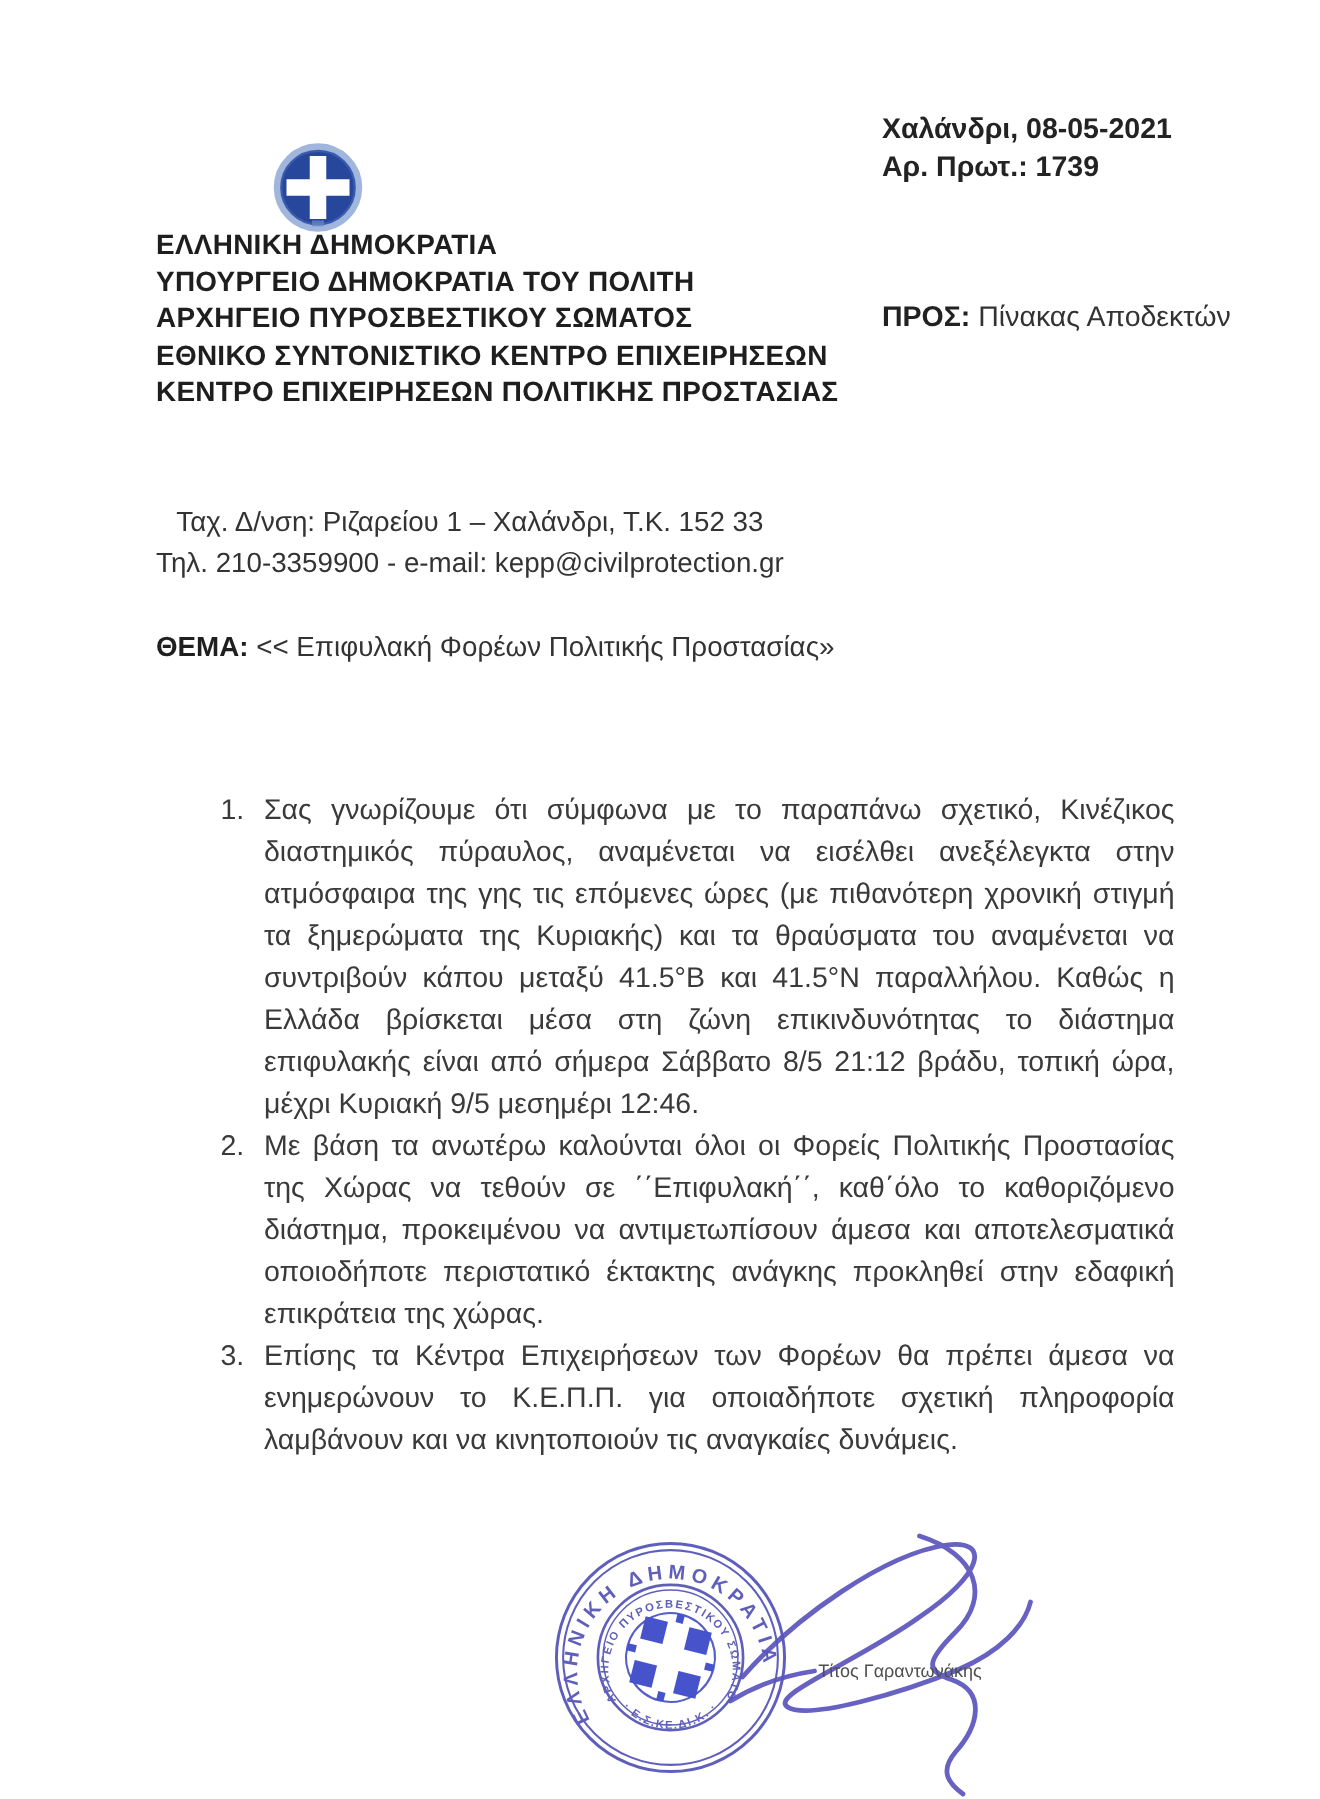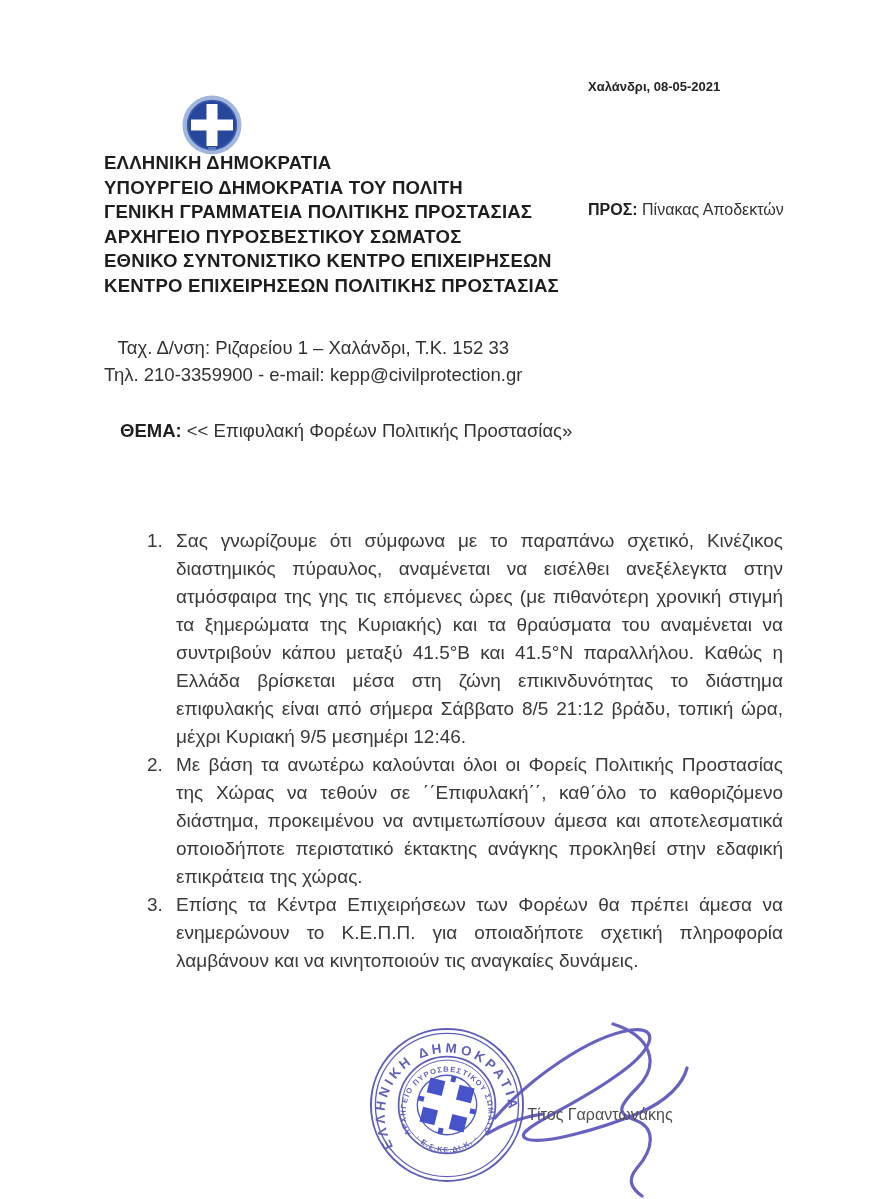--- a/index.html
+++ b/index.html
@@ -5,68 +5,68 @@
   html,body{margin:0;padding:0;background:#ffffff;}
   #page{
     position:relative;
     width:880px;height:1199px;
     background:#ffffff;
     font-family:"Liberation Sans","DejaVu Sans",sans-serif;
     overflow:hidden;
   }
   .abs{position:absolute;}
   
-  #date-block{left:588px;top:74px;font-size:13px;font-weight:700;color:#232323;line-height:25px;}
+  #date-block{left:588px;top:74px;font-size:19px;font-weight:700;color:#232323;line-height:25px;}
   
   #emblem{left:182px;top:95px;width:60px;height:62px;}
   
   #org-block{left:104px;top:151px;font-size:18.6px;font-weight:700;color:#1e1e1e;line-height:24.6px;letter-spacing:.2px;white-space:nowrap;}
   
-  #recipient{left:588px;top:201px;font-size:16px;color:#333;white-space:nowrap;}
+  #recipient{left:588px;top:201px;font-size:19px;color:#333;white-space:nowrap;}
   #recipient .lbl{font-weight:700;color:#222;}
   
   #contact{left:104px;top:334px;font-size:18.5px;color:#333;line-height:27px;white-space:nowrap;text-align:center;}
   
-  #subject-block{left:120px;top:418px;font-size:18.5px;color:#333;line-height:26px;white-space:nowrap;}
+  #subject-block{left:104px;top:418px;font-size:18.5px;color:#333;line-height:26px;white-space:nowrap;}
   #subject-block .lbl{font-weight:700;color:#1f1f1f;}
   
   #prose{left:147px;top:527px;width:636px;font-size:19px;color:#3a3a3a;line-height:28px;}
   .item{position:relative;padding-left:29px;text-align:justify;text-align-last:left;}
   .item .num{position:absolute;left:0;top:0;}
   
   #closing{left:390px;top:961px;width:345px;text-align:center;font-size:18.5px;color:#555;line-height:24.5px;}
   
   #stamp{left:368px;top:1024px;width:158px;height:162px;opacity:.88;}
   
   #signature{left:485px;top:1016px;width:250px;height:182px;}
   
-  #signer{left:470px;top:1101px;width:260px;text-align:center;font-size:16px;color:#4f4f4f;line-height:27px;}
+  #signer{left:470px;top:1101px;width:260px;text-align:center;font-size:12px;color:#4f4f4f;line-height:27px;}
 </style>
 </head>
 <body>
 
 <div id="page">
 
   <div class="abs" id="date-block">
     <div>Χαλάνδρι, 08-05-2021</div>
+    <div>Αρ. Πρωτ.: 1739</div>
   </div>
 
   <svg class="abs" id="emblem" viewBox="0 0 60 62">
     <circle cx="30" cy="30" r="27" fill="none" stroke="#89a4d4" stroke-width="5" opacity=".8"></circle>
     <circle cx="30" cy="30" r="24.5" fill="#27479c"></circle>
     <rect x="24.5" y="9" width="11" height="42" fill="#ffffff"></rect>
     <rect x="9" y="24.5" width="42" height="11" fill="#ffffff"></rect>
     <circle cx="30" cy="30" r="24.5" fill="none" stroke="#3b5cae" stroke-width="1.5"></circle>
     <rect x="26" y="52" width="8" height="4" fill="#6f8cc4" opacity=".7"></rect>
   </svg>
 
   <div class="abs" id="org-block">
     <div>ΕΛΛΗΝΙΚΗ ΔΗΜΟΚΡΑΤΙΑ</div>
     <div>ΥΠΟΥΡΓΕΙΟ ΔΗΜΟΚΡΑΤΙΑ ΤΟΥ ΠΟΛΙΤΗ</div>
-    <div>ΓΕΝΙΚΗ ΓΡΑΜΜΑΤΕΙΑ ΠΟΛΙΤΙΚΗΣ ΠΡΟΣΤΑΣΙΑΣ</div>
     <div>ΑΡΧΗΓΕΙΟ ΠΥΡΟΣΒΕΣΤΙΚΟΥ ΣΩΜΑΤΟΣ</div>
     <div>ΕΘΝΙΚΟ ΣΥΝΤΟΝΙΣΤΙΚΟ ΚΕΝΤΡΟ ΕΠΙΧΕΙΡΗΣΕΩΝ</div>
     <div>ΚΕΝΤΡΟ ΕΠΙΧΕΙΡΗΣΕΩΝ ΠΟΛΙΤΙΚΗΣ ΠΡΟΣΤΑΣΙΑΣ</div>
   </div>
 
   <div class="abs" id="recipient">
     <span class="lbl">ΠΡΟΣ:</span>
     <span>Πίνακας Αποδεκτών</span>
   </div>
 

